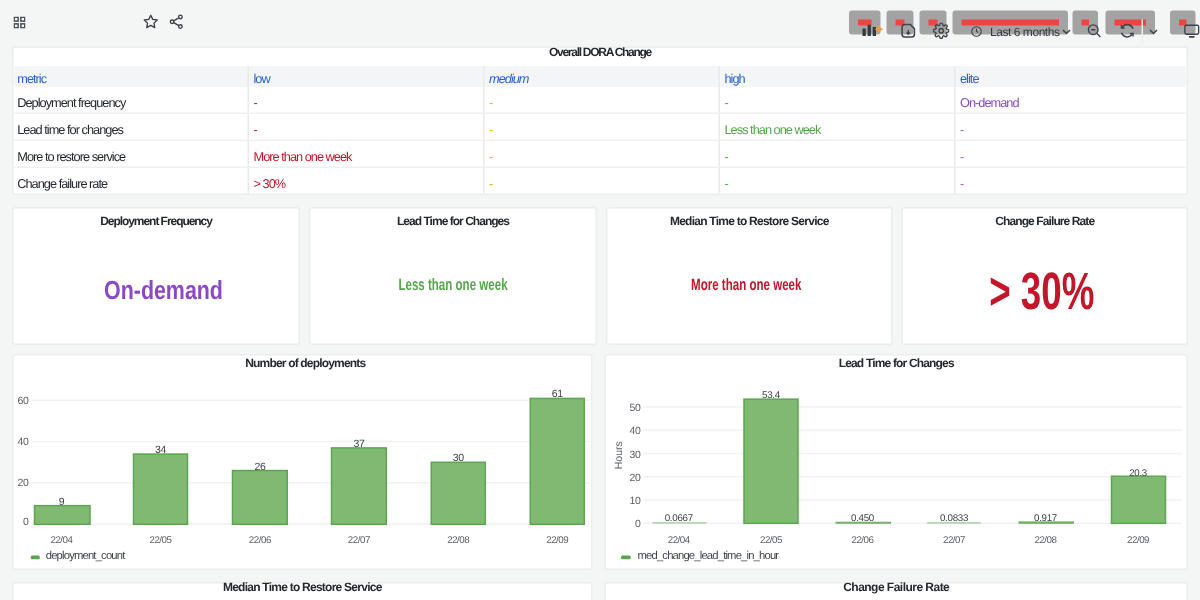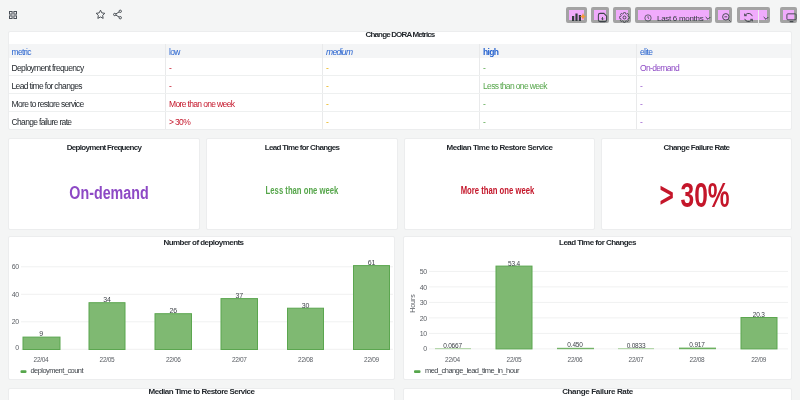--- a/index.html
+++ b/index.html
@@ -1,20 +1,20 @@
 <!DOCTYPE html>
 <html><head>
 <meta charset="utf-8">
 <style>
   * { margin:0; padding:0; box-sizing:border-box; }
   html,body { width:800px; height:400px; overflow:hidden; }
   body { font-family:"Liberation Sans", sans-serif; background:#f4f5f5; position:relative; color:#24292e; }
   .panel { position:absolute; background:#fff; border:1px solid #ecedee; border-radius:2px; }
   .ptitle { position:absolute; width:100%; text-align:center; font-size:8px; font-weight:700; letter-spacing:-0.5px; color:#24292e; }
-  .btn { position:absolute; top:7px; height:16px; background:#f0abfc; border:3px solid #a3a3a3; border-radius:2px; }
+  .btn { position:absolute; top:7px; height:16px; background:#ef4444; border:6px solid #a3a3a3; border-radius:2px; }
   .cell { position:absolute; font-size:8.5px; letter-spacing:-0.65px; }
   svg text { font-family:"Liberation Sans", sans-serif; }
   svg { display:block; }
 </style>
 </head>
 <body>
 
 <div style="position:absolute;left:9px;top:11px;width:8px;height:8px;">
 <svg width="8" height="8" viewBox="0 0 8 8">
       <g fill="none" stroke="#494f57" stroke-width="1">
@@ -89,33 +89,33 @@
     </svg>
 </div>
 <div class="btn" style="left:780px;width:17px;">
   <svg width="11" height="11" viewBox="0 0 24 24" fill="none" stroke="#3d4349" stroke-width="2" style="position:absolute;left:3px;top:2px;">
       <rect x="2" y="4" width="20" height="13" rx="2"></rect>
       <path d="M8 21h8" stroke-width="2.4"></path>
     </svg>
 </div>
 
 <div class="panel" style="left:8px;top:31px;width:784px;height:99px;"></div>
-<div class="ptitle" style="left:8px;top:30px;width:784px;letter-spacing:-0.85px;">Change DORA Metrics</div>
+<div class="ptitle" style="left:8px;top:30px;width:784px;letter-spacing:-0.85px;">Overall DORA Change</div>
 
 <div style="position:absolute;left:9px;top:43.5px;width:782px;height:14px;background:#f4f5f6;"></div>
 
 <div style="position:absolute;left:164.5px;top:43.5px;width:1px;height:85px;background:#e9eaeb;"></div>
 <div style="position:absolute;left:321.5px;top:43.5px;width:1px;height:85px;background:#e9eaeb;"></div>
 <div style="position:absolute;left:478.5px;top:43.5px;width:1px;height:85px;background:#e9eaeb;"></div>
 <div style="position:absolute;left:635.5px;top:43.5px;width:1px;height:85px;background:#e9eaeb;"></div>
 
 <div class="cell" style="top:47px;left:11.5px;color:#2763cf;">metric</div>
 <div class="cell" style="top:47px;left:169px;color:#2763cf;text-align:center;">low</div>
 <div class="cell" style="top:47px;left:326px;color:#2763cf;font-style:italic;">medium</div>
-<div class="cell" style="top:47px;left:483px;color:#2763cf;font-weight:bold;">high</div>
+<div class="cell" style="top:47px;left:483px;color:#2763cf;">high</div>
 <div class="cell" style="top:47px;left:640px;color:#2763cf;text-align:center;">elite</div>
 
 <div style="position:absolute;left:9px;top:75px;width:782px;height:1px;background:#eef0f0;"></div>
 <div style="position:absolute;left:9px;top:93px;width:782px;height:1px;background:#eef0f0;"></div>
 <div style="position:absolute;left:9px;top:111px;width:782px;height:1px;background:#eef0f0;"></div>
 
 <div class="cell" style="top:63px;left:11.5px;">Deployment frequency</div>
 <div class="cell" style="top:63px;left:169px;color:#c4162a;">-</div>
 <div class="cell" style="top:63px;left:326px;color:#e8b10e;">-</div>
 <div class="cell" style="top:63px;left:483px;color:#56a64b;">-</div>

